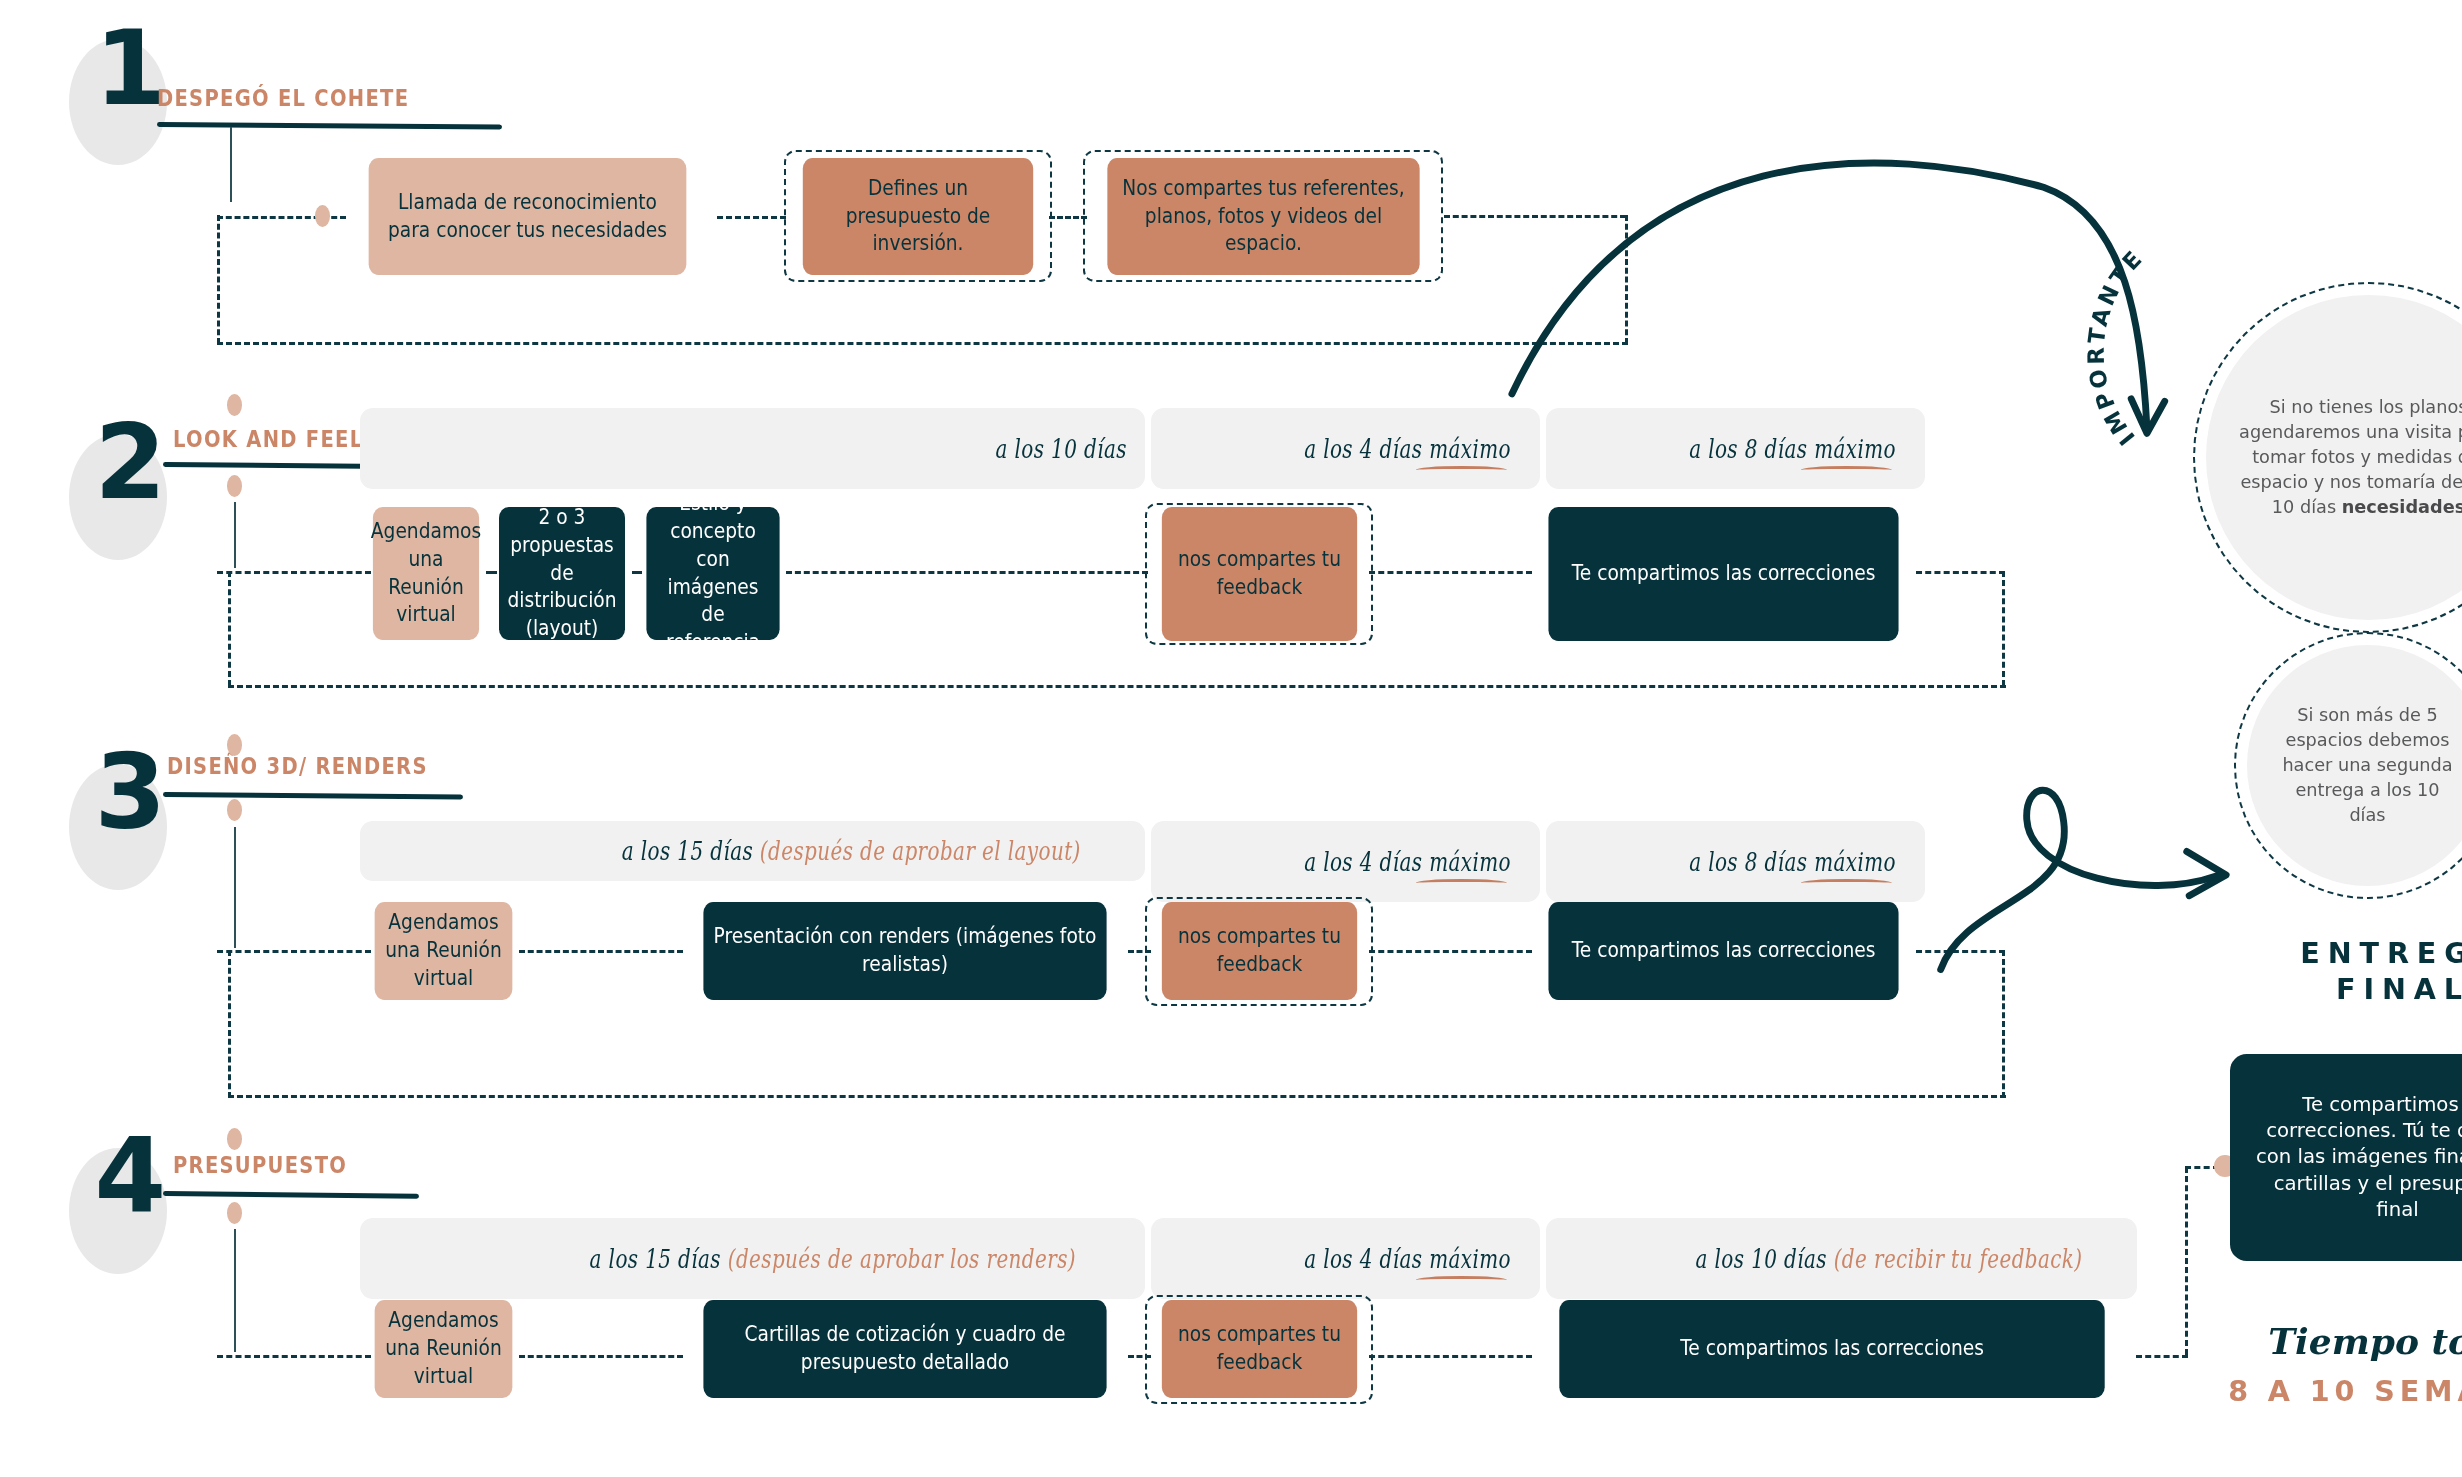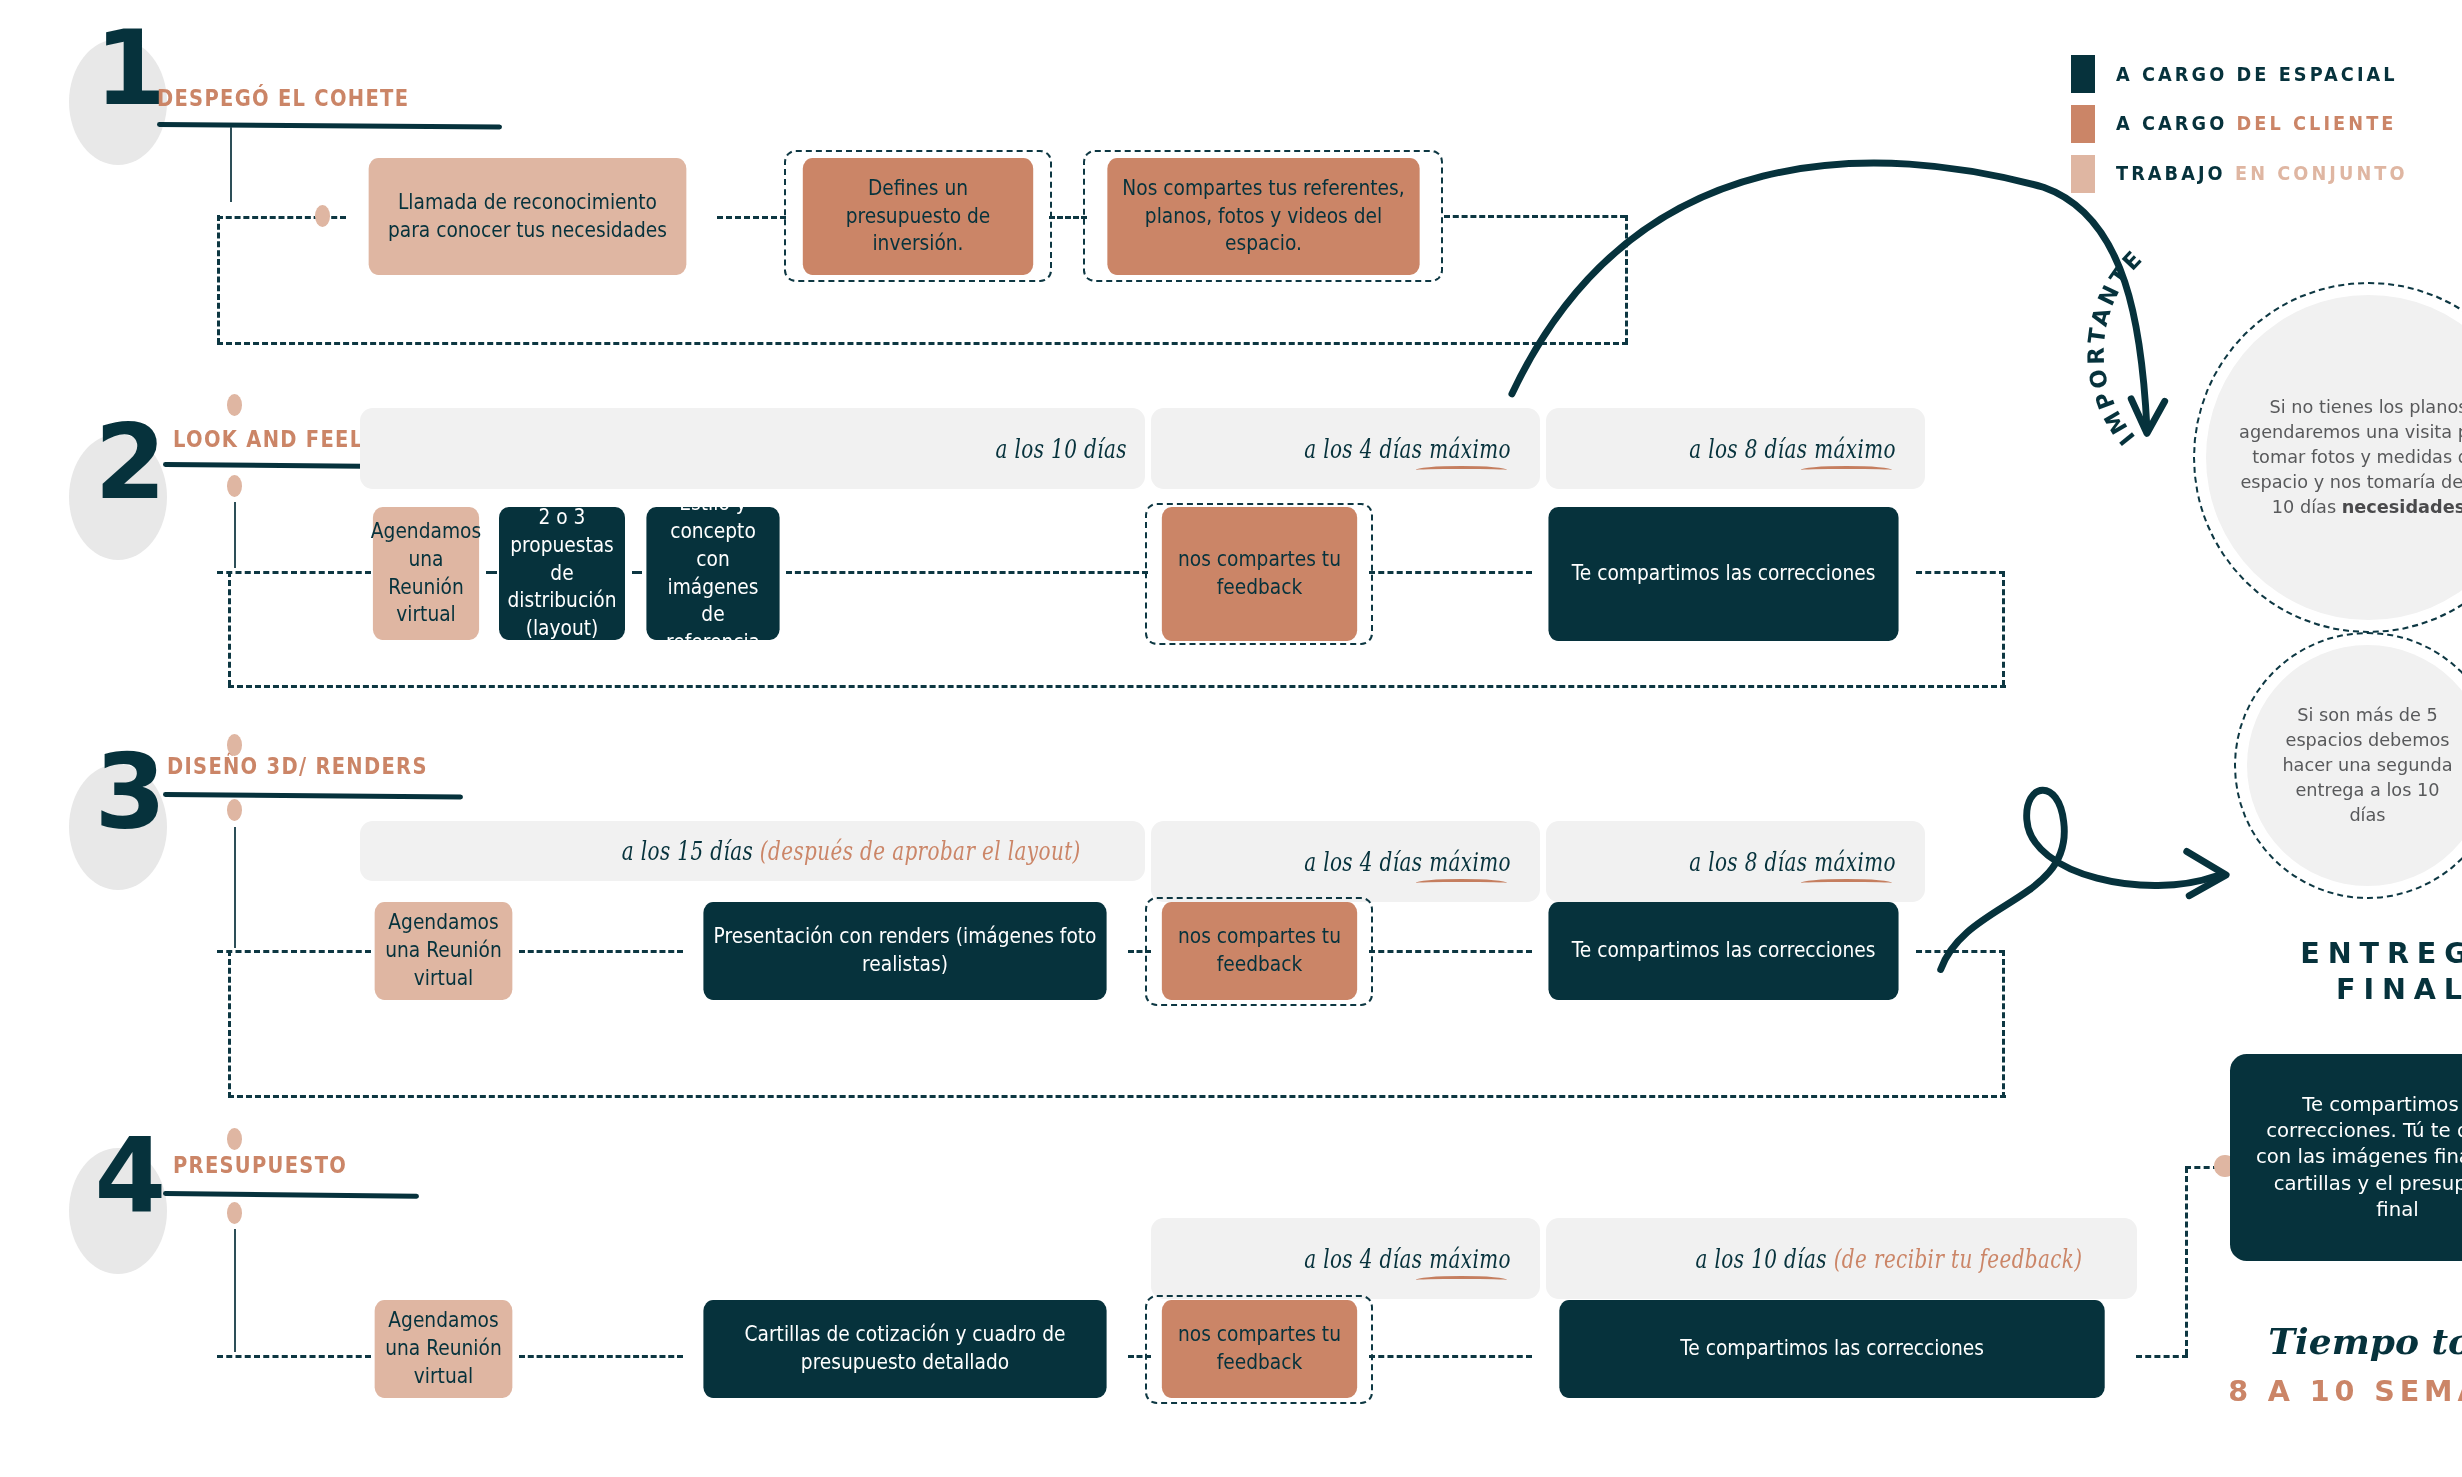--- a/index.html
+++ b/index.html
@@ -144,34 +144,20 @@
     font-family:"DejaVu Sans", sans-serif; font-weight:bold;
     font-size:28.6px; letter-spacing:4.9px; color:#cb8567;
   }
   svg { overflow:visible; }
 </style>
 </head>
 <body>
 
 <div class="stage">
 
-  <div class="legend" style="left:2071px;top:55px">
-    <div class="legend-row">
-      <div class="legend-sw" style="background:#06323c"></div>
-      <div class="legend-lbl"><span class="p1">A CARGO DE ESPACIAL</span></div>
-    </div>
-    <div class="legend-row">
-      <div class="legend-sw" style="background:#cb8567"></div>
-      <div class="legend-lbl"><span class="p1">A CARGO </span><span style="color:#cb8567">DEL CLIENTE</span></div>
-    </div>
-    <div class="legend-row">
-      <div class="legend-sw" style="background:#dfb6a2"></div>
-      <div class="legend-lbl"><span class="p1">TRABAJO </span><span style="color:#dfb6a2">EN CONJUNTO</span></div>
-    </div>
-  </div>
 
   <div class="step-badge" style="left:69px;top:19.7px">
     <div class="blob"></div>
     <div class="num">1</div>
   </div>
   <div class="step-title" style="left:157px;top:85px">DESPEGÓ EL COHETE</div>
   <div class="title-rule" style="left:157px;top:122px;width:345px;transform:rotate(0.4deg)"></div>
 
   <div class="vline" style="left:230px;top:127px;height:75px"></div>
   <div class="hdash" style="left:217px;top:216px;width:129px"></div>
@@ -328,20 +314,23 @@
     <div class="num">4</div>
   </div>
   <div class="step-title" style="left:173px;top:1152px">PRESUPUESTO</div>
   <div class="title-rule" style="left:163px;top:1191px;width:256px;transform:rotate(0.6deg)"></div>
 
   <div class="dot" style="left:227px;top:1128px"></div>
   <div class="dot" style="left:227px;top:1202px"></div>
   <div class="vline" style="left:234px;top:1229px;height:123px"></div>
   <div class="hdash" style="left:217px;top:1355px;width:154px"></div>
 
+  <div class="strip" style="left:360px;top:1218px;width:785px;height:81px">
+    <span class="strip-text"><span>a los 15 días </span><span class="accent">(después de aprobar los renders)</span></span>
+  </div>
   <div class="strip underlined" style="left:1151px;top:1218px;width:389px;height:81px">
     <span class="strip-text underlined"><span>a los 4 días máximo</span></span>
   </div>
   <div class="strip" style="left:1546px;top:1218px;width:591px;height:81px">
     <span class="strip-text"><span>a los 10 días </span><span class="accent">(de recibir tu feedback)</span></span>
   </div>
 
   <div class="card blush" style="left:367px;top:1300px;width:153px;height:98px">
       <span>Agendamos una Reunión virtual</span>
     </div>

